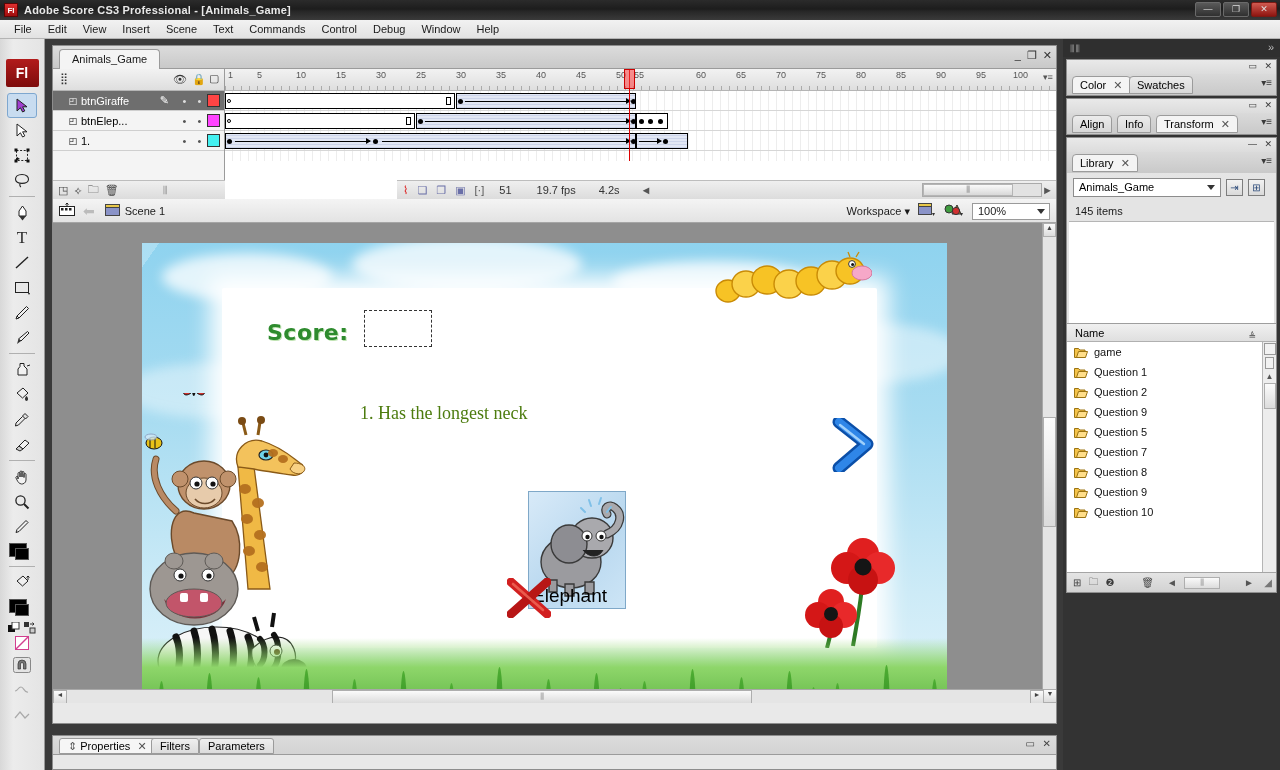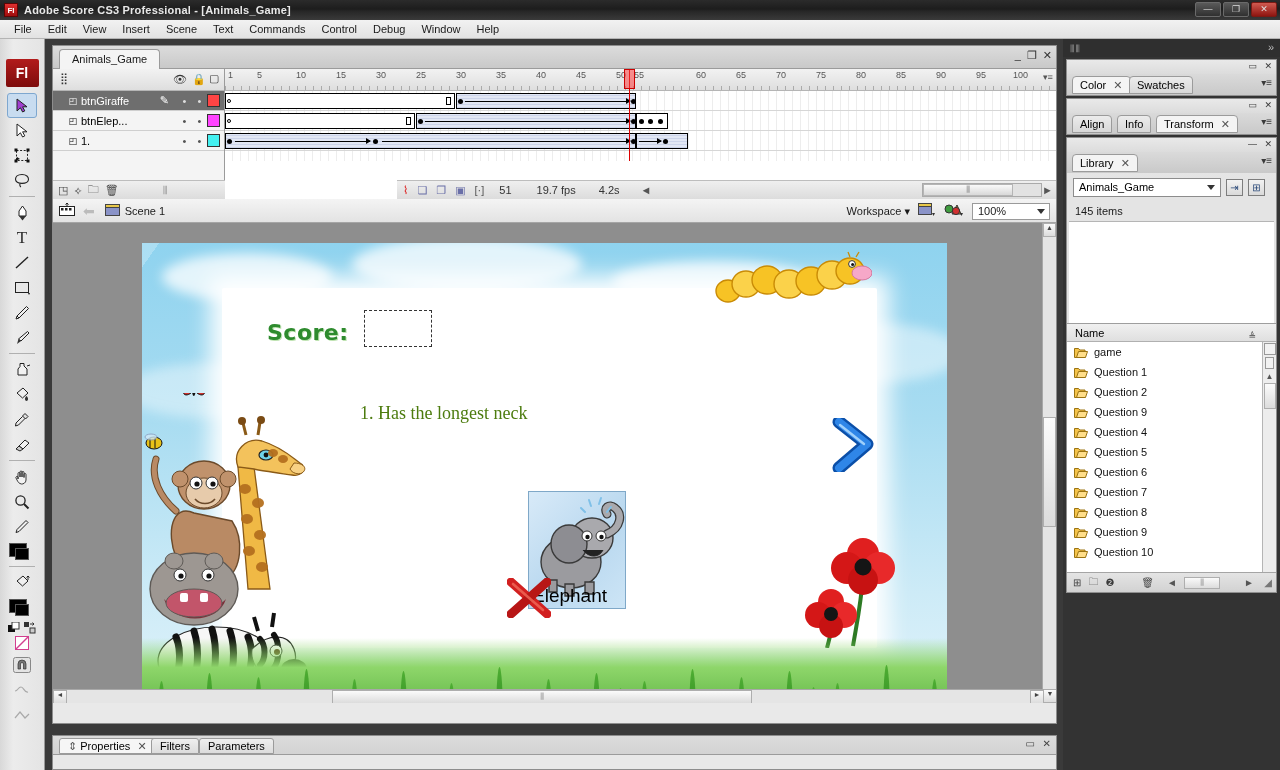--- a/index.html
+++ b/index.html
@@ -929,35 +929,21 @@
                 <path d="M0.5 10.5 L0.5 1.5 L4.5 1.5 L5.8 3 L11 3 L11 10.5 Z" fill="#f5c34a" stroke="#9a7312"></path>
                 <path d="M2.5 10.5 L4.5 4.5 L13.5 4.5 L11.5 10.5 Z" fill="#ffde8a" stroke="#9a7312"></path>
               </svg>
             <span>Question 9</span>
           </div>
           <div class="libitem">
             <svg class="folder" viewBox="0 0 14 11">
                 <path d="M0.5 10.5 L0.5 1.5 L4.5 1.5 L5.8 3 L11 3 L11 10.5 Z" fill="#f5c34a" stroke="#9a7312"></path>
                 <path d="M2.5 10.5 L4.5 4.5 L13.5 4.5 L11.5 10.5 Z" fill="#ffde8a" stroke="#9a7312"></path>
               </svg>
-            <span>Question 4</span>
-          </div>
-          <div class="libitem">
-            <svg class="folder" viewBox="0 0 14 11">
-                <path d="M0.5 10.5 L0.5 1.5 L4.5 1.5 L5.8 3 L11 3 L11 10.5 Z" fill="#f5c34a" stroke="#9a7312"></path>
-                <path d="M2.5 10.5 L4.5 4.5 L13.5 4.5 L11.5 10.5 Z" fill="#ffde8a" stroke="#9a7312"></path>
-              </svg>
             <span>Question 5</span>
-          </div>
-          <div class="libitem">
-            <svg class="folder" viewBox="0 0 14 11">
-                <path d="M0.5 10.5 L0.5 1.5 L4.5 1.5 L5.8 3 L11 3 L11 10.5 Z" fill="#f5c34a" stroke="#9a7312"></path>
-                <path d="M2.5 10.5 L4.5 4.5 L13.5 4.5 L11.5 10.5 Z" fill="#ffde8a" stroke="#9a7312"></path>
-              </svg>
-            <span>Question 6</span>
           </div>
           <div class="libitem">
             <svg class="folder" viewBox="0 0 14 11">
                 <path d="M0.5 10.5 L0.5 1.5 L4.5 1.5 L5.8 3 L11 3 L11 10.5 Z" fill="#f5c34a" stroke="#9a7312"></path>
                 <path d="M2.5 10.5 L4.5 4.5 L13.5 4.5 L11.5 10.5 Z" fill="#ffde8a" stroke="#9a7312"></path>
               </svg>
             <span>Question 7</span>
           </div>
           <div class="libitem">
             <svg class="folder" viewBox="0 0 14 11">

